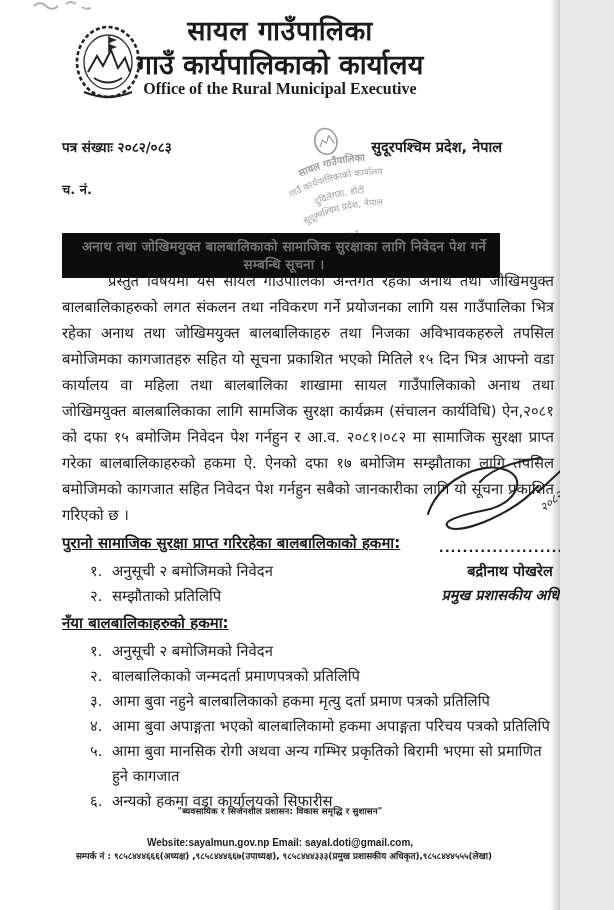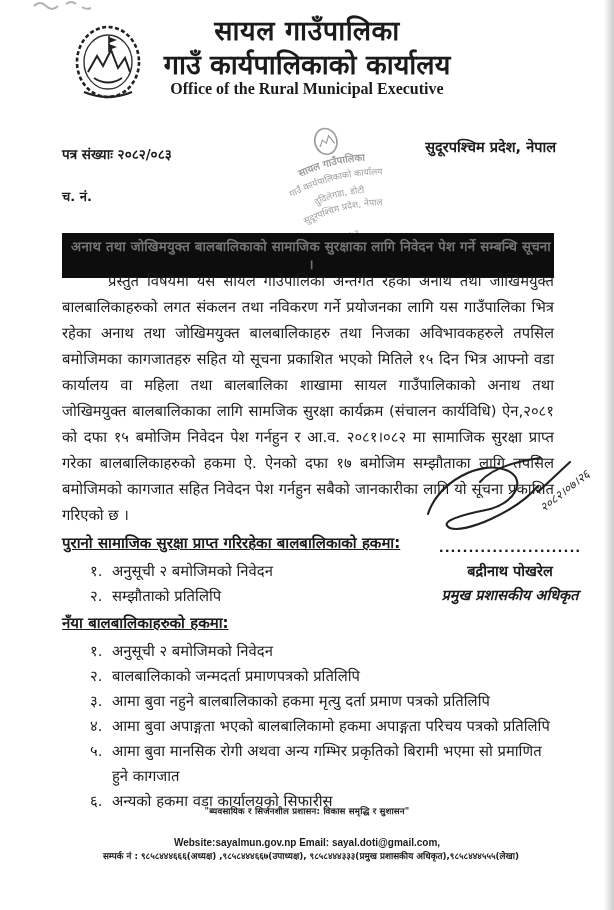--- a/index.html
+++ b/index.html
@@ -4,41 +4,41 @@
 <style>
   html,body{margin:0;padding:0;}
   body{
     width:614px;height:910px;
     background:#e9e9e9;
     font-family:"DejaVu Sans","Liberation Sans",sans-serif;
     color:#1b1b1b;
     -webkit-font-smoothing:antialiased;
   }
   .sheet{
-    position:relative;width:614px;height:910px;background:#ffffff;
+    position:relative;width:560px;height:910px;background:#ffffff;
     overflow:hidden;
   }
   .scan-shadow{
     position:absolute;top:0;right:0;width:10px;height:100%;
     background:linear-gradient(to left, rgba(70,70,70,.28), rgba(70,70,70,0));
     pointer-events:none;
   }
   .corner-artifact{position:absolute;left:32px;top:0;opacity:.65;}
 
   
   .header{position:absolute;top:16px;left:0;width:100%;text-align:center;}
   .logo{position:absolute;left:72px;top:6px;}
   .title-np{font-size:27px;font-weight:bold;letter-spacing:.5px;line-height:1.1;}
   .title-en{font-family:"Liberation Serif","DejaVu Serif",serif;font-weight:bold;font-size:15px;margin-top:1px;}
   .office-np{font-size:27px;font-weight:bold;margin-top:4px;line-height:1.1;}
   .office-en{font-family:"Liberation Serif","DejaVu Serif",serif;font-weight:bold;font-size:16px;margin-top:1px;}
 
   
   .meta{position:absolute;top:138px;left:62px;right:58px;height:96px;}
-  .meta-left{position:absolute;left:0;top:7px;font-size:13.5px;font-weight:bold;}
+  .meta-left{position:absolute;left:0;top:0;font-size:13.5px;font-weight:bold;}
   .ref-line{white-space:nowrap;}
   .chno-line{margin-top:24px;font-weight:bold;font-size:13px;}
   .meta-right{position:absolute;right:0;top:0;text-align:center;font-weight:bold;font-size:14.5px;line-height:1.35;}
   .date-line{margin-top:14px;font-size:13.5px;text-align:right;}
   .stamp{position:absolute;left:180px;top:-14px;opacity:.8;}
 
   
   .subject-bar{
     position:absolute;top:233px;left:62px;right:60px;
     background:#0d0d0d;color:#737373;

